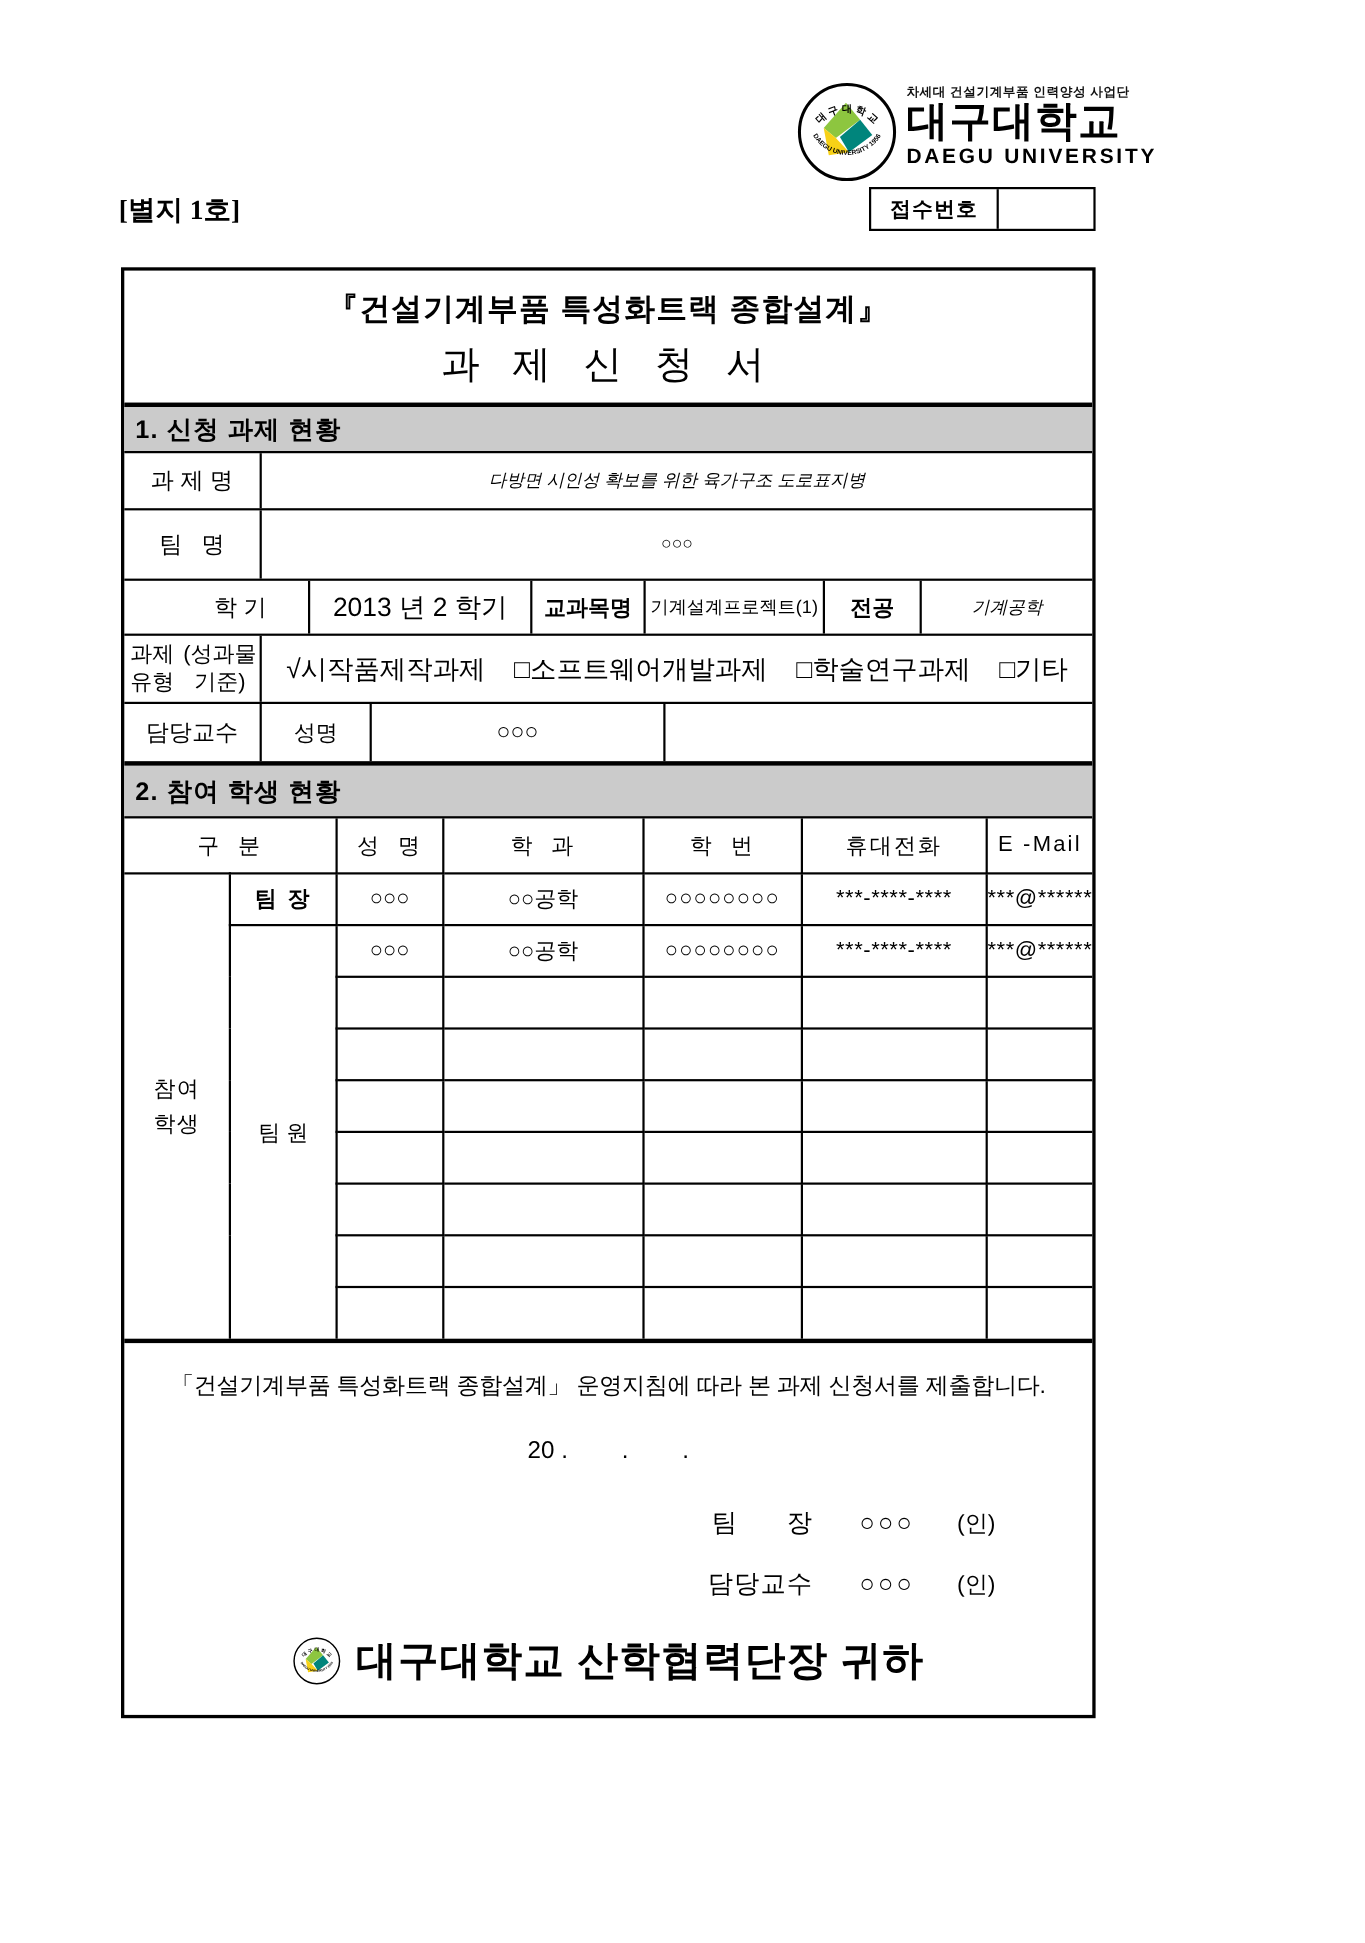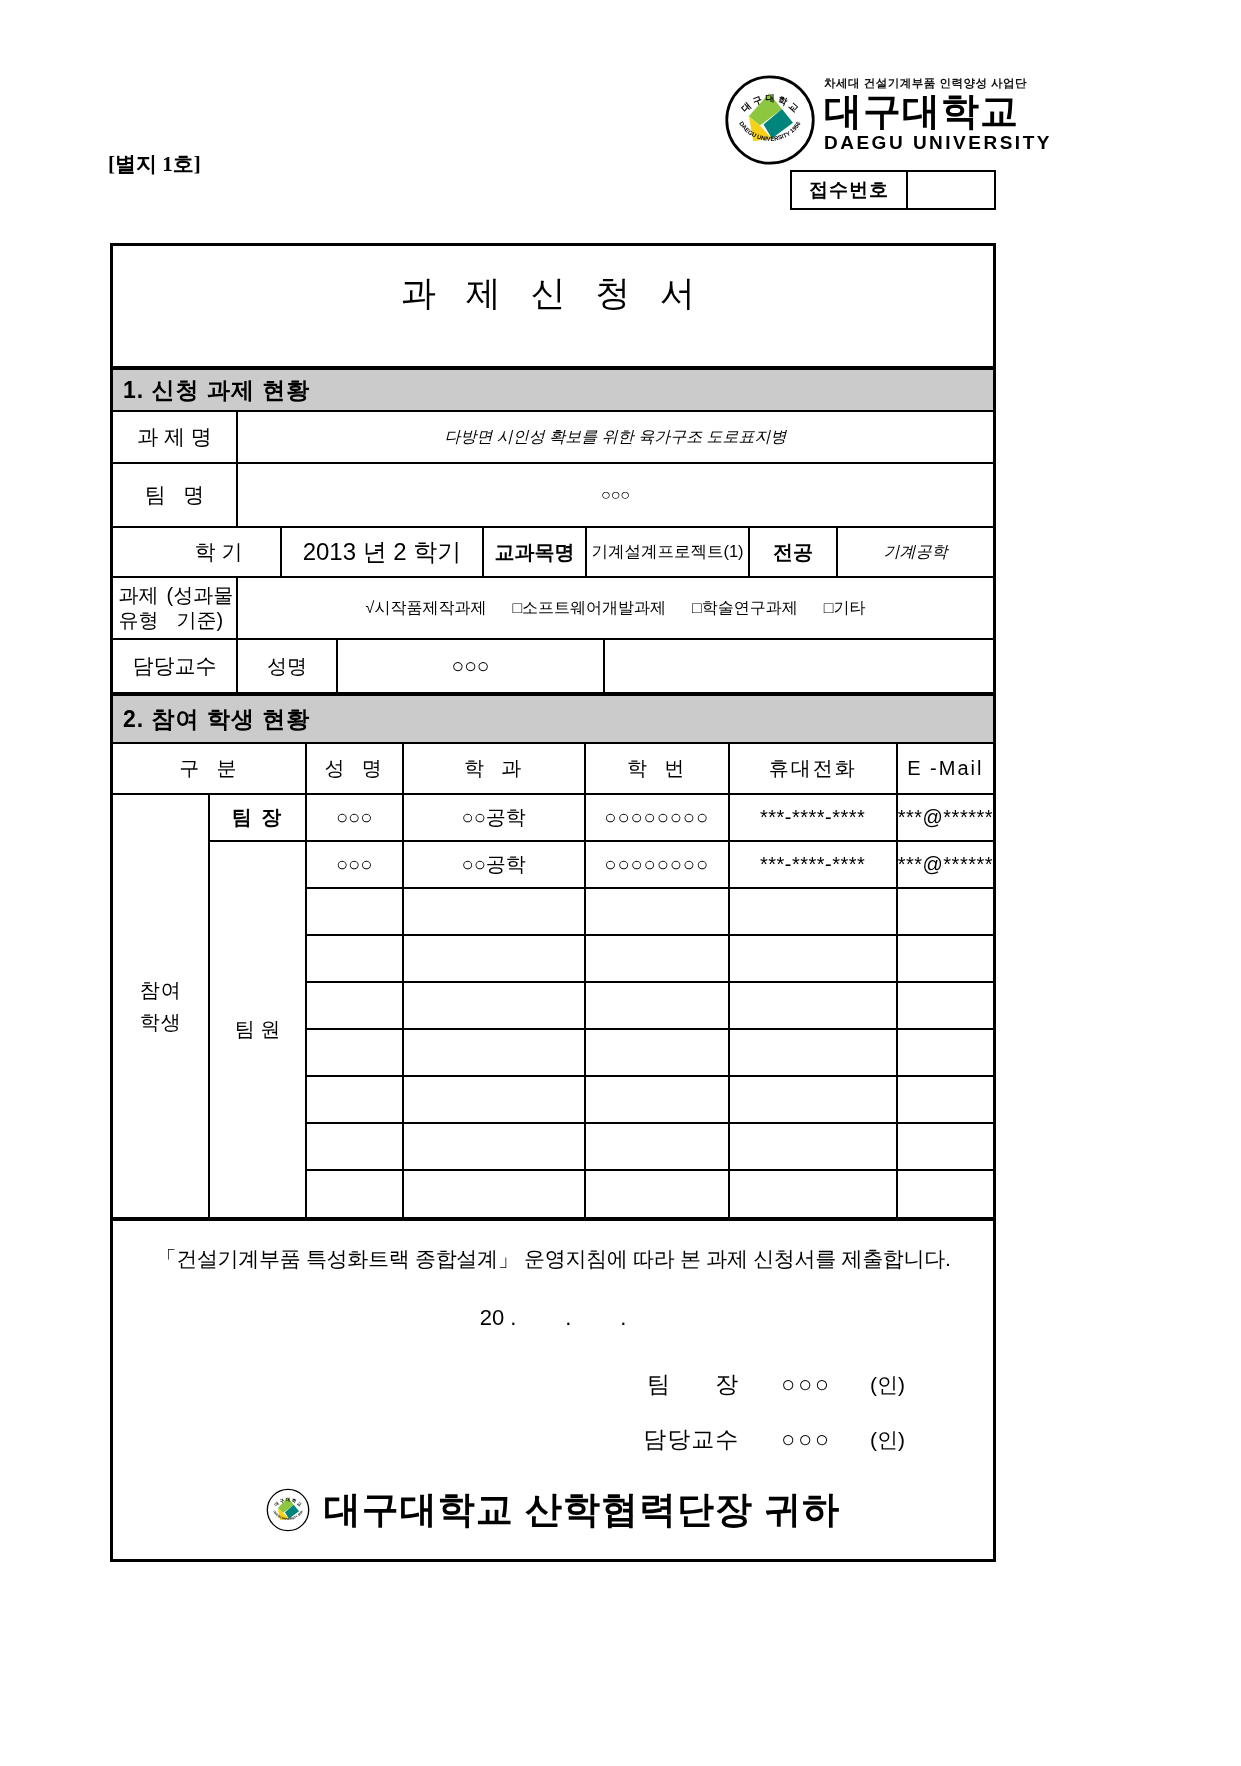--- a/index.html
+++ b/index.html
@@ -8,21 +8,21 @@
   .pre { white-space:pre; }
 
   
   .brand { position:absolute; left:724px; top:74px; display:flex; align-items:flex-start; }
   .seal-svg { display:block; }
   .brand-text { margin-left:8px; padding-top:2px; }
   .brand-small { font-size:11.5px; font-weight:bold; letter-spacing:0.5px; color:#111; }
   .brand-kr { font-size:38px; font-weight:bold; letter-spacing:1px; line-height:1.05; margin-top:1px; }
   .brand-en { font-size:19px; font-weight:bold; letter-spacing:2.5px; margin-top:0px; }
 
-  .attach { position:absolute; left:108px; top:150px; font-family:"Liberation Serif", serif; font-size:21px; font-weight:bold; }
+  .attach { position:absolute; left:108px; top:174px; font-family:"Liberation Serif", serif; font-size:25px; font-weight:bold; }
 
   .receipt { position:absolute; left:790px; top:170px; width:206px; height:40px; border:2px solid #000; display:flex; }
   .receipt-label { width:116px; border-right:2px solid #000; display:flex; align-items:center; justify-content:center; font-size:19px; font-weight:bold; letter-spacing:1px; }
   .receipt-value { flex:1; }
 
   
   .form { position:absolute; left:110px; top:243px; width:886px; height:1319px; border:3px solid #000; background:#fff; }
 
   .title-box { height:120px; text-align:center; padding-top:16px; }
   .t1 { font-size:28px; font-weight:bold; letter-spacing:1px; }
@@ -39,21 +39,21 @@
   .r-name { height:52px; }
   .r-team { height:64px; }
   .r-sem  { height:50px; font-size:20px;padding-left:44px; }
   .r-type { height:62px; }
   .r-prof { height:52px; border-bottom:none; }
   .sem-val { width:202px; font-size:24px; }
   .sem-lab { width:103px; font-size:20px; font-weight:bold; }
   .course-val { width:163px; font-size:16.5px; }
   .major-lab { width:88px; font-size:20px; font-weight:bold; }
   .type-lab { flex-direction:row; line-height:1.25; font-size:20px; }
-  .opts { flex:1; display:flex; align-items:center; justify-content:center; gap:26px; font-size:16px; }
+  .opts { flex:1; display:flex; align-items:center; justify-content:center; gap:26px; font-size:24px; }
   .prof-sub { width:100px; font-size:20px; }
   .prof-name { width:267px; font-size:21px; }
   .prof-rest { flex:1; }
 
   
   table.students { width:100%; border-collapse:collapse; border:hidden; table-layout:fixed; }
   table.students td { border:2px solid #000; text-align:center; vertical-align:middle; font-size:20px; overflow:hidden; }
   table.students tr.hd td { height:50px; font-size:20px; letter-spacing:2px; }
   table.students tr.dr td { height:47px; }
   td.col-group { width:40px; }
@@ -103,20 +103,21 @@
   <div class="attach">[별지 1호]</div>
 
   <div class="receipt">
     <div class="receipt-label">접수번호</div>
     <div class="receipt-value"></div>
   </div>
 
   <div class="form">
 
     <div class="title-box">
+      <div class="t1">『건설기계부품 특성화트랙 종합설계』</div>
       <div class="t2">과 제 신 청 서</div>
     </div>
 
     <div class="bar">1. 신청 과제 현황</div>
 
     <div class="r r-name">
       <div class="c lab pre">과 제 명</div>
       <div class="c val">다방면 시인성 확보를 위한 육가구조 도로표지병</div>
     </div>
 

